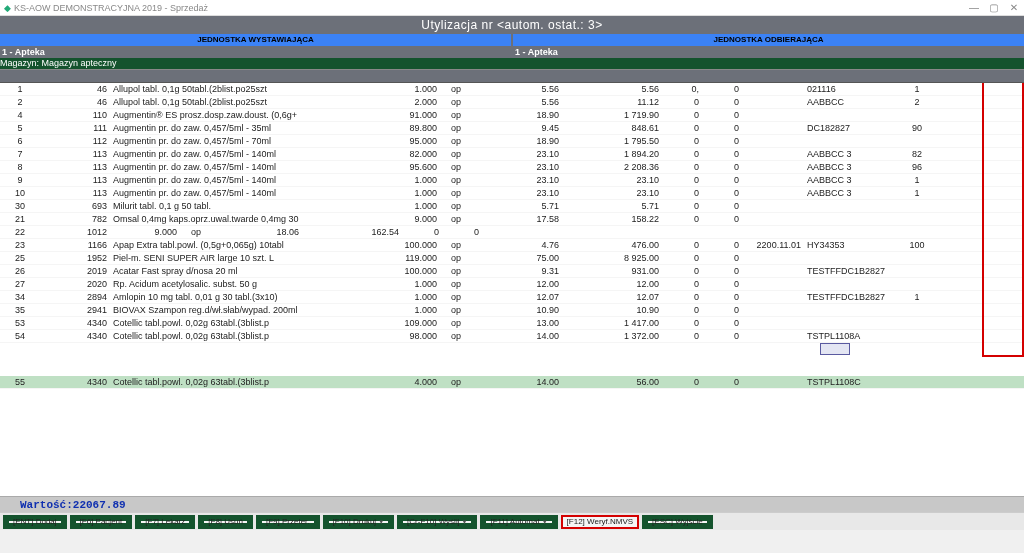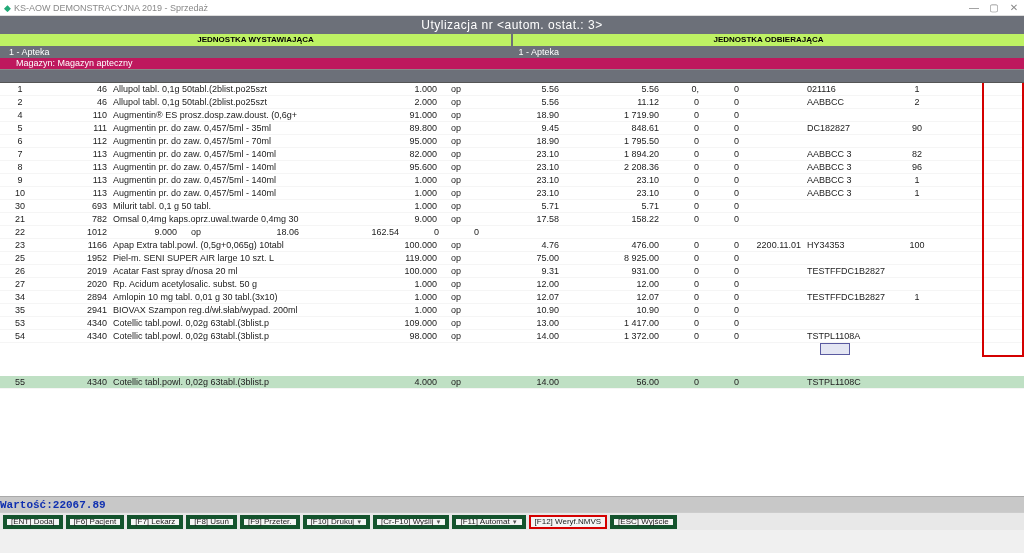--- a/index.html
+++ b/index.html
@@ -33,42 +33,42 @@
     height: 18px;
     line-height: 18px;
     letter-spacing: 0.5px;
   }
   .units {
     display: flex;
     background: #6c7079;
   }
   .unit {
     flex: 1;
-    background: #bef264;
+    background: #3b82f6;
     color: #000;
     text-align: center;
     font-size: 8px;
     height: 12px;
     line-height: 12px;
     font-weight: bold;
   }
   .unit-right { margin-left: 2px; }
   .subunits {
     display:flex;
     background:#6c7079;
     color:#fff;
     font-size:9px;
   }
-  .subunits .left, .subunits .right { flex:1; padding:1px 9px; }
+  .subunits .left, .subunits .right { flex:1; padding:1px 2px;font-weight:bold; }
   .subunits .right { text-align:left; padding-left: 4px; }
   .mag {
-    background:#be185d;
+    background:#14532d;
     color:#fff;
     font-size:9px;
-    padding:0 4px 1px 16px;
+    padding:0 4px 1px 0;
   }
   .thead {
     display:flex;
     background:#6c7079;
     color:#fff;
     font-size:8px;
     height:14px;
     align-items:center;
     border-top:1px solid #888;
     border-bottom:1px solid #555;
@@ -122,35 +122,35 @@
     width:30px;
   }
   .valuebar {
     background:#c8c8c8;
     height:16px;
     line-height:16px;
     font-family:"Courier New",monospace;
     font-weight:bold;
     color:#1030b0;
     font-size:11px;
-    padding-left:0;
+    padding-left:20px;
     border-top:1px solid #aaa;
   }
   .btnbar {
     background:#e8e8e8;
     height:18px;
     display:flex;
     align-items:center;
     padding:1px 3px;
     gap:3px;
     border-top:1px solid #ccc;
   }
   .fbtn {
     background:#f5f5f5;
-    border:4px solid #14532d;
+    border:6px solid #14532d;
     height:14px;
     line-height:12px;
     font-size:8px;
     padding:0 4px;
     color:#222;
     display:inline-flex;
     align-items:center;
     white-space:nowrap;
   }
   .fbtn .tri { font-size:6px; margin-left:2px; color:#555; }

